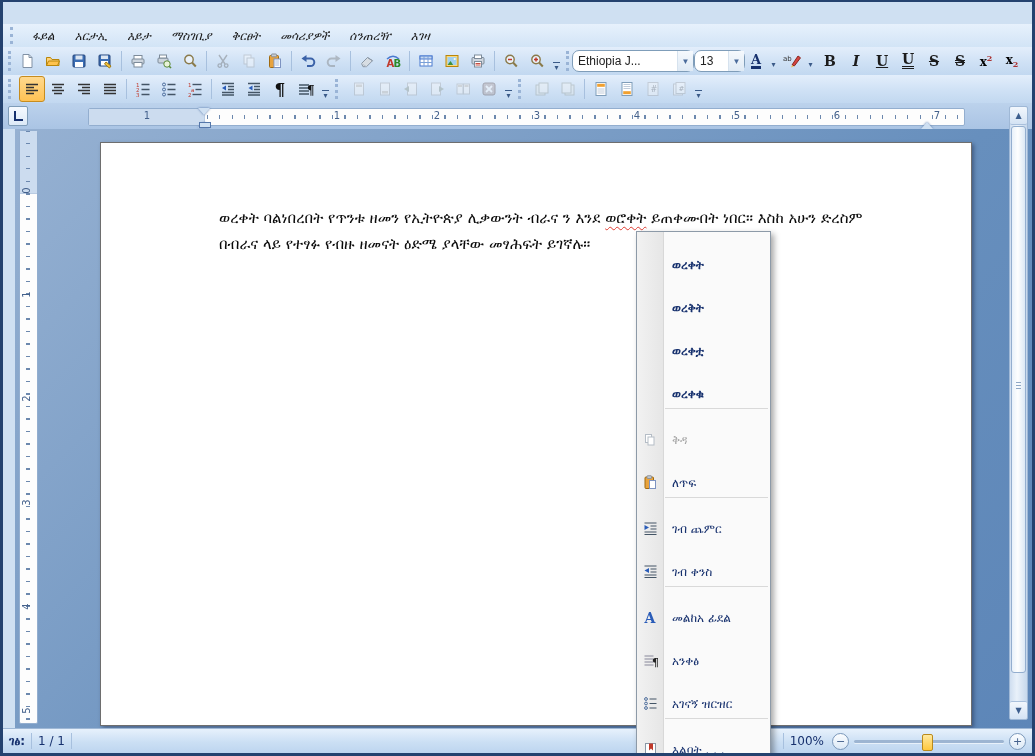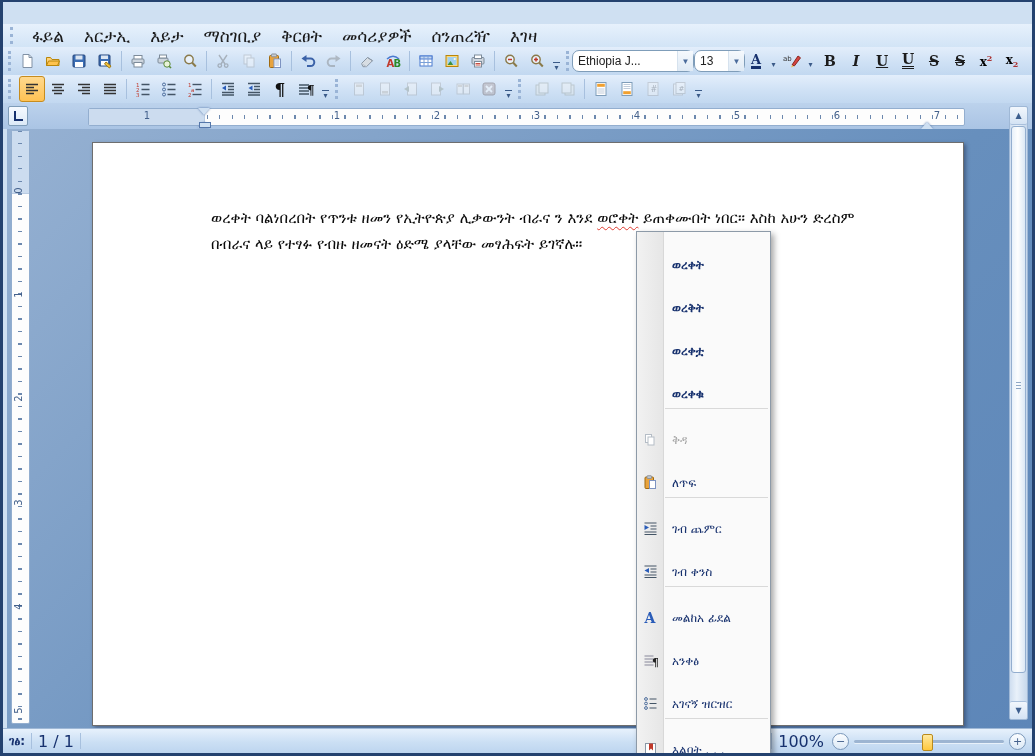--- a/index.html
+++ b/index.html
@@ -12,21 +12,21 @@
     background:conic-gradient(#d23b2f 0 120deg,#f4c542 120deg 200deg,#3f8f3f 200deg 360deg);
     border:1px solid #888;box-shadow:inset 0 0 2px #fff;}
   .title{font-size:12px;color:#333;}
   .wcontrols{margin-left:auto;display:flex;gap:14px;color:#5a7aa0;font-size:12px;font-weight:bold;}
   .wbtn{cursor:default;line-height:14px;}
   
   .menubar{position:absolute;left:0;top:22px;right:0;height:23px;
     background:linear-gradient(#e7f1fc,#d2e4f6);display:flex;align-items:center;gap:2px;
     border-bottom:1px solid #b9cfe8;padding-left:4px;}
   .grip{width:5px;height:70%;margin:0 3px;border-left:3px dotted #9ab4d6;}
-  .menuitem{padding:2px 9px;font-size:17px;color:#1a1a1a;border-radius:2px;}
+  .menuitem{padding:2px 9px;font-size:12px;color:#1a1a1a;border-radius:2px;font-style:italic;}
   
   .toolbar{position:absolute;left:0;right:0;display:flex;align-items:center;
     background:linear-gradient(#e3eefb,#cfe1f5 55%,#c2d8f0);border-bottom:1px solid #aac4e2;padding-left:2px;}
   .tb1{top:45px;height:28px;}
   .tb2{top:73px;height:28px;}
   .tbtn{width:24px;height:24px;display:flex;align-items:center;justify-content:center;border-radius:3px;
     border:1px solid transparent;flex:0 0 auto;}
   .tbtn.dis{opacity:.40;filter:grayscale(85%);}
   .tbtn.active{background:linear-gradient(#ffd98e,#ffc254);border:1px solid #c78c1e;}
   .sep{width:1px;height:20px;background:#a7c0de;margin:0 3px;flex:0 0 auto;}
@@ -60,21 +60,21 @@
   .hruler .marg{position:absolute;top:0;bottom:0;background:#ccdcef;}
   .hruler .mleft{left:0;width:115px;border-right:1px solid #b9cbe2;}
   .hticks{position:absolute;left:0;right:0;top:6px;height:4px;
     background:repeating-linear-gradient(to right,#6c88ae 0 1px,transparent 1px 12.5px);}
   .rnum{position:absolute;top:1px;font-size:10px;color:#44618c;transform:translateX(-50%);}
   .indent-first{position:absolute;left:109px;top:-1px;width:0;height:0;border:6px solid transparent;border-top:7px solid #cfe0f2;filter:drop-shadow(0 0 1px #5577aa);}
   .indent-hang{position:absolute;left:109px;top:7px;width:0;height:0;border:6px solid transparent;border-bottom:6px solid #cfe0f2;filter:drop-shadow(0 0 1px #5577aa);}
   .indent-box{position:absolute;left:110px;top:13px;width:10px;height:4px;background:#cfe0f2;border:1px solid #5577aa;}
   .indent-right{position:absolute;left:832px;top:7px;width:0;height:0;border:6px solid transparent;border-bottom:7px solid #cfe0f2;filter:drop-shadow(0 0 1px #5577aa);}
   
-  .workspace{position:absolute;left:4px;top:127px;right:0;height:599px;
+  .workspace{position:absolute;left:12px;top:127px;right:0;height:599px;
     background:linear-gradient(135deg,#96b1d2,#678fbd 60%,#5d86b8);}
   .vruler{position:absolute;left:4px;top:1px;width:17px;height:592px;background:#fdfdfd;
     border:1px solid #93aecf;border-radius:2px;}
   .vruler .marg{position:absolute;left:0;right:0;top:0;height:62px;background:#ccdcef;border-bottom:1px solid #b9cbe2;}
   .vticks{position:absolute;top:0;bottom:0;left:6px;width:4px;
     background:repeating-linear-gradient(to bottom,#6c88ae 0 1px,transparent 1px 12.5px);}
   .vnum{position:absolute;left:3px;font-size:10px;color:#44618c;transform:rotate(-90deg);}
   .page{position:absolute;left:85px;top:13px;width:870px;height:582px;background:#fff;
     border:1px solid #6e6e6e;box-shadow:2px 2px 4px rgba(0,0,30,.35);}
   .doctext{position:absolute;left:118px;top:62px;width:700px;font-size:15px;line-height:26px;color:#0a0a0a;}
@@ -105,21 +105,21 @@
   .statusbar{position:absolute;left:0;right:0;top:726px;height:24px;
     background:linear-gradient(#e7f1fc,#cbdff4 55%,#bdd5ef);border-top:1px solid #9fb8d6;
     display:flex;align-items:center;font-size:12px;color:#17316e;padding:0 6px;}
   .sdiv{width:1px;height:16px;background:#a7c0de;margin:0 6px;}
   .zoomwrap{display:flex;align-items:center;margin-left:8px;}
   .zbtn{width:15px;height:15px;border-radius:50%;border:1px solid #7a97b9;color:#44618c;
     display:flex;align-items:center;justify-content:center;font-size:11px;line-height:11px;background:linear-gradient(#fbfdff,#dce9f6);}
   .ztrack{width:150px;height:3px;background:#9db5d2;border-radius:2px;margin:0 5px;position:relative;box-shadow:0 1px 0 #e8f1fa;}
   .zthumb{position:absolute;left:68px;top:-6px;width:9px;height:15px;border-radius:2px;
     background:linear-gradient(#ffe9a0,#ffc83d);border:1px solid #ba8a1c;}
-  .pgval{font-size:16px;color:#17316e;}
+  .pgval{font-size:12px;color:#17316e;}
   svg{display:block;}
 </style>
 </head>
 <body>
 
 <div class="window">
 
 
   <div class="menubar">
     <div class="grip"></div>

